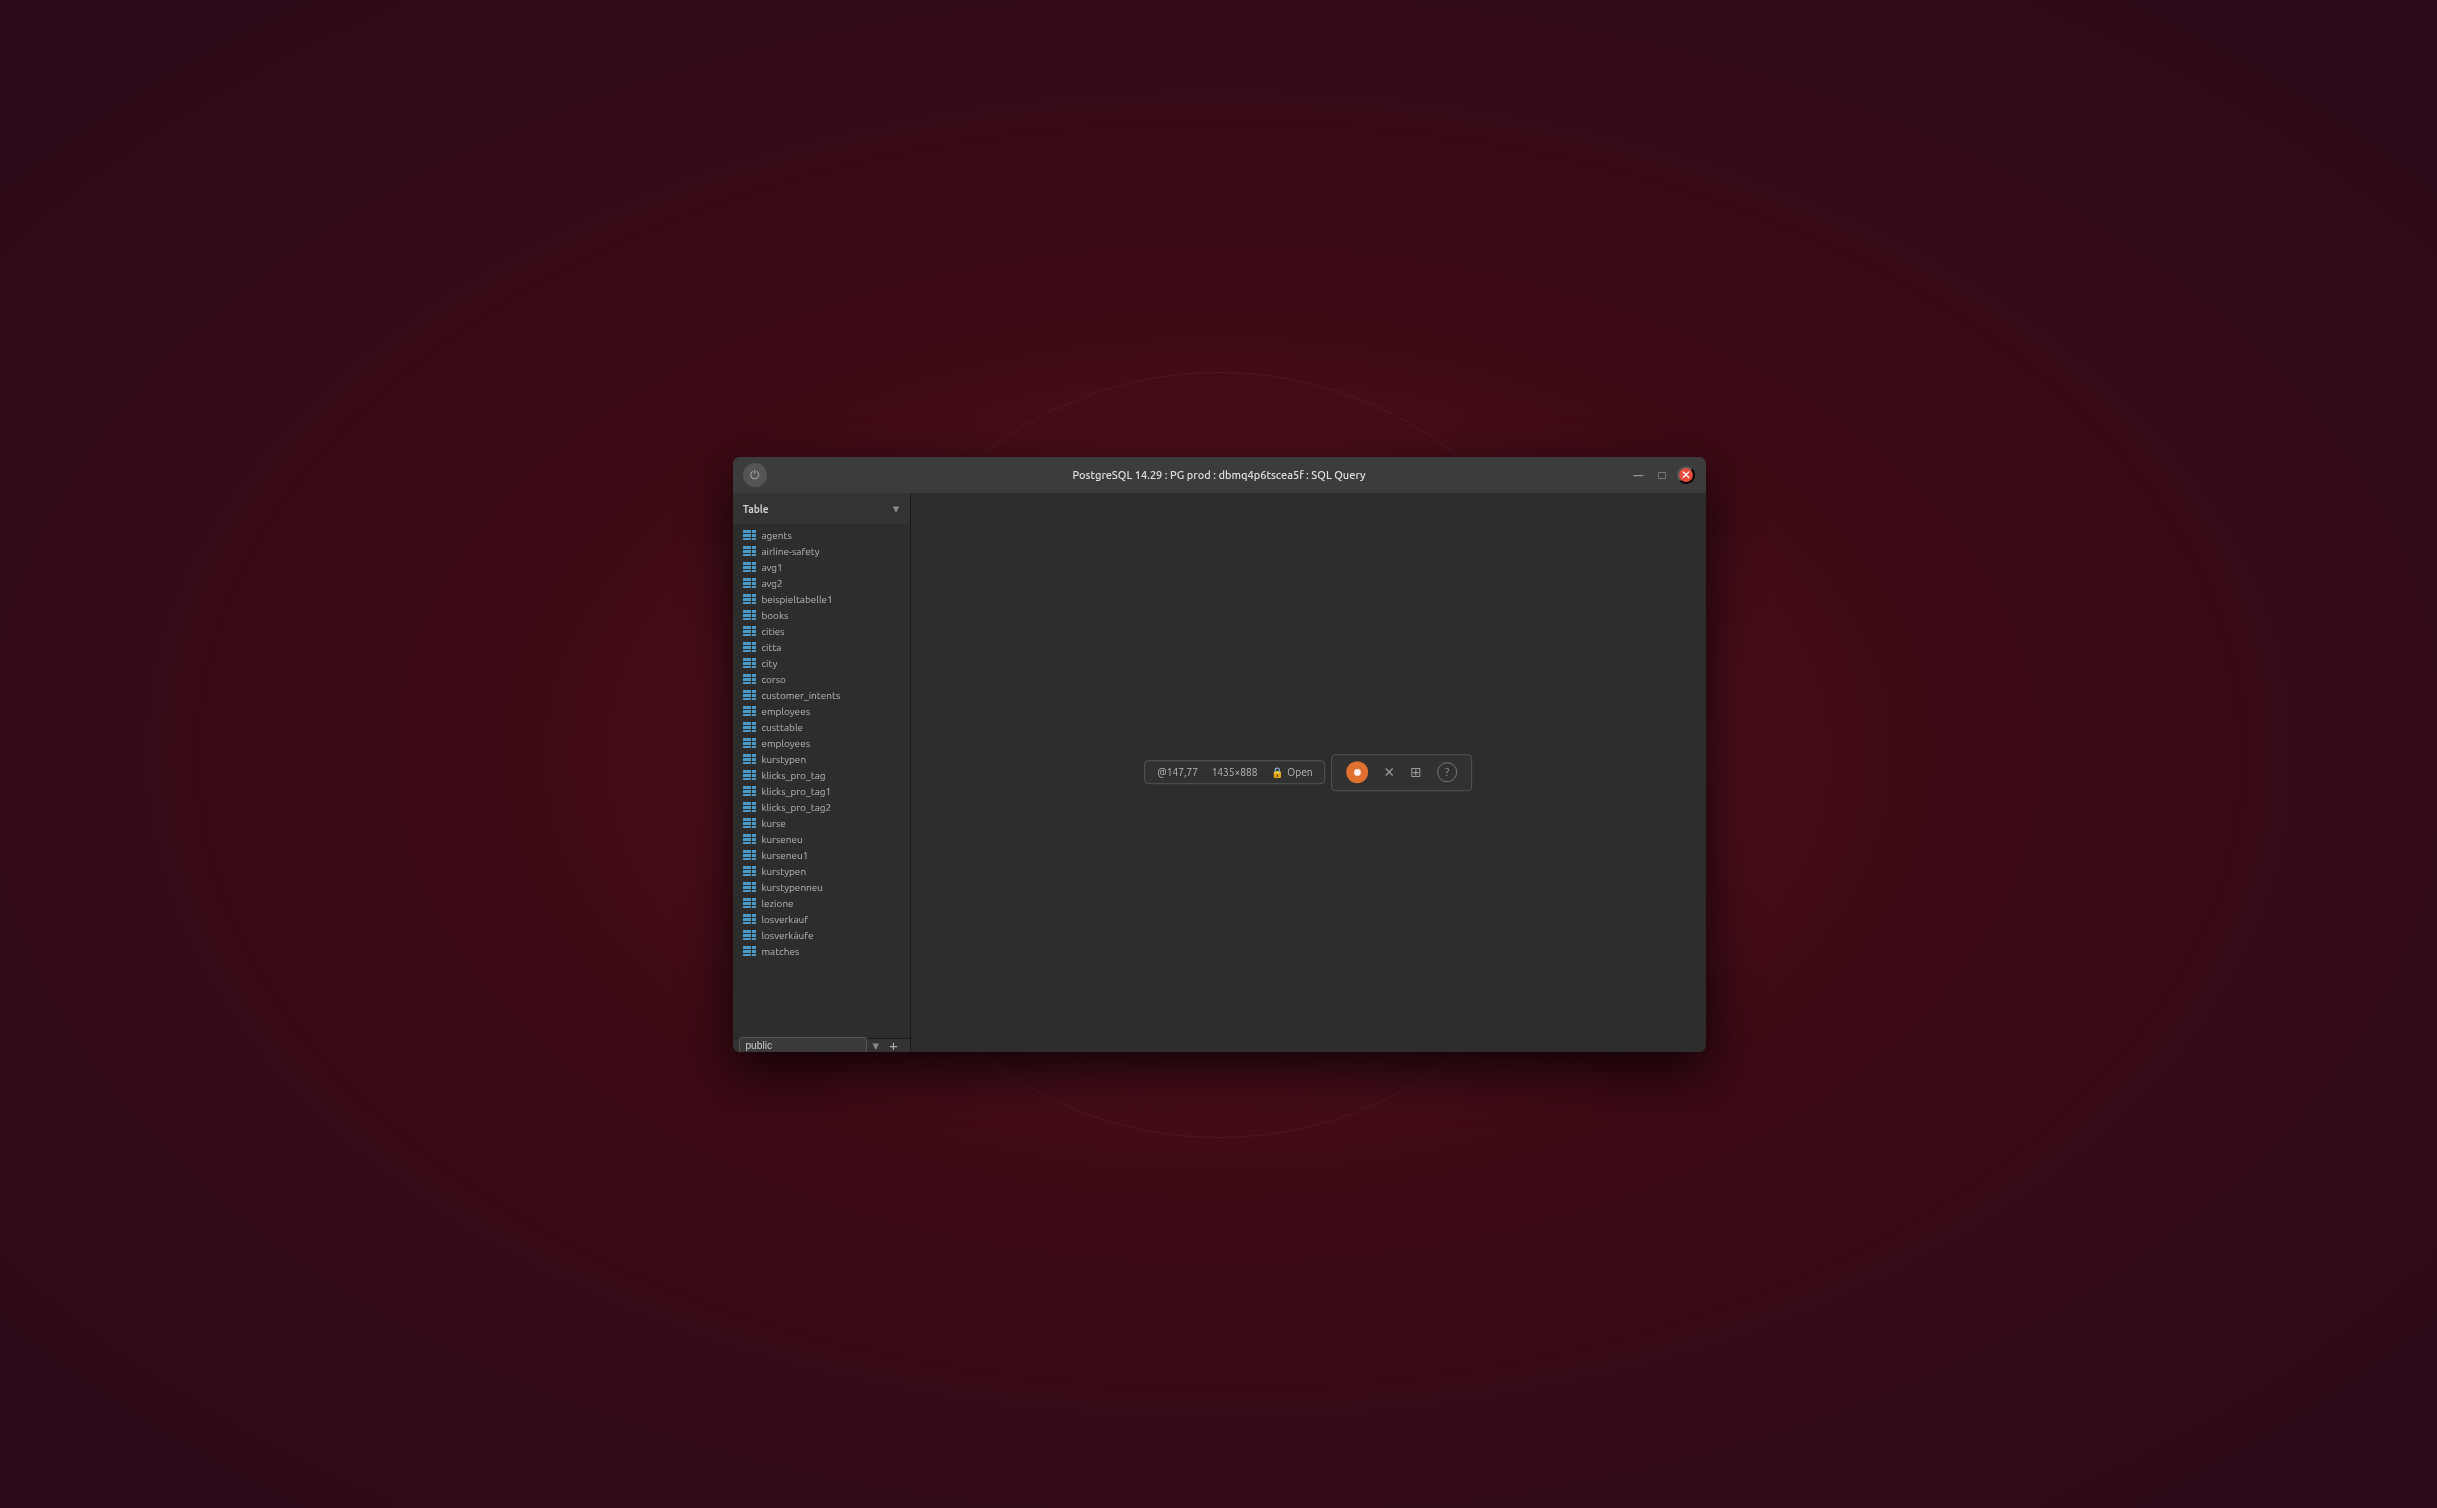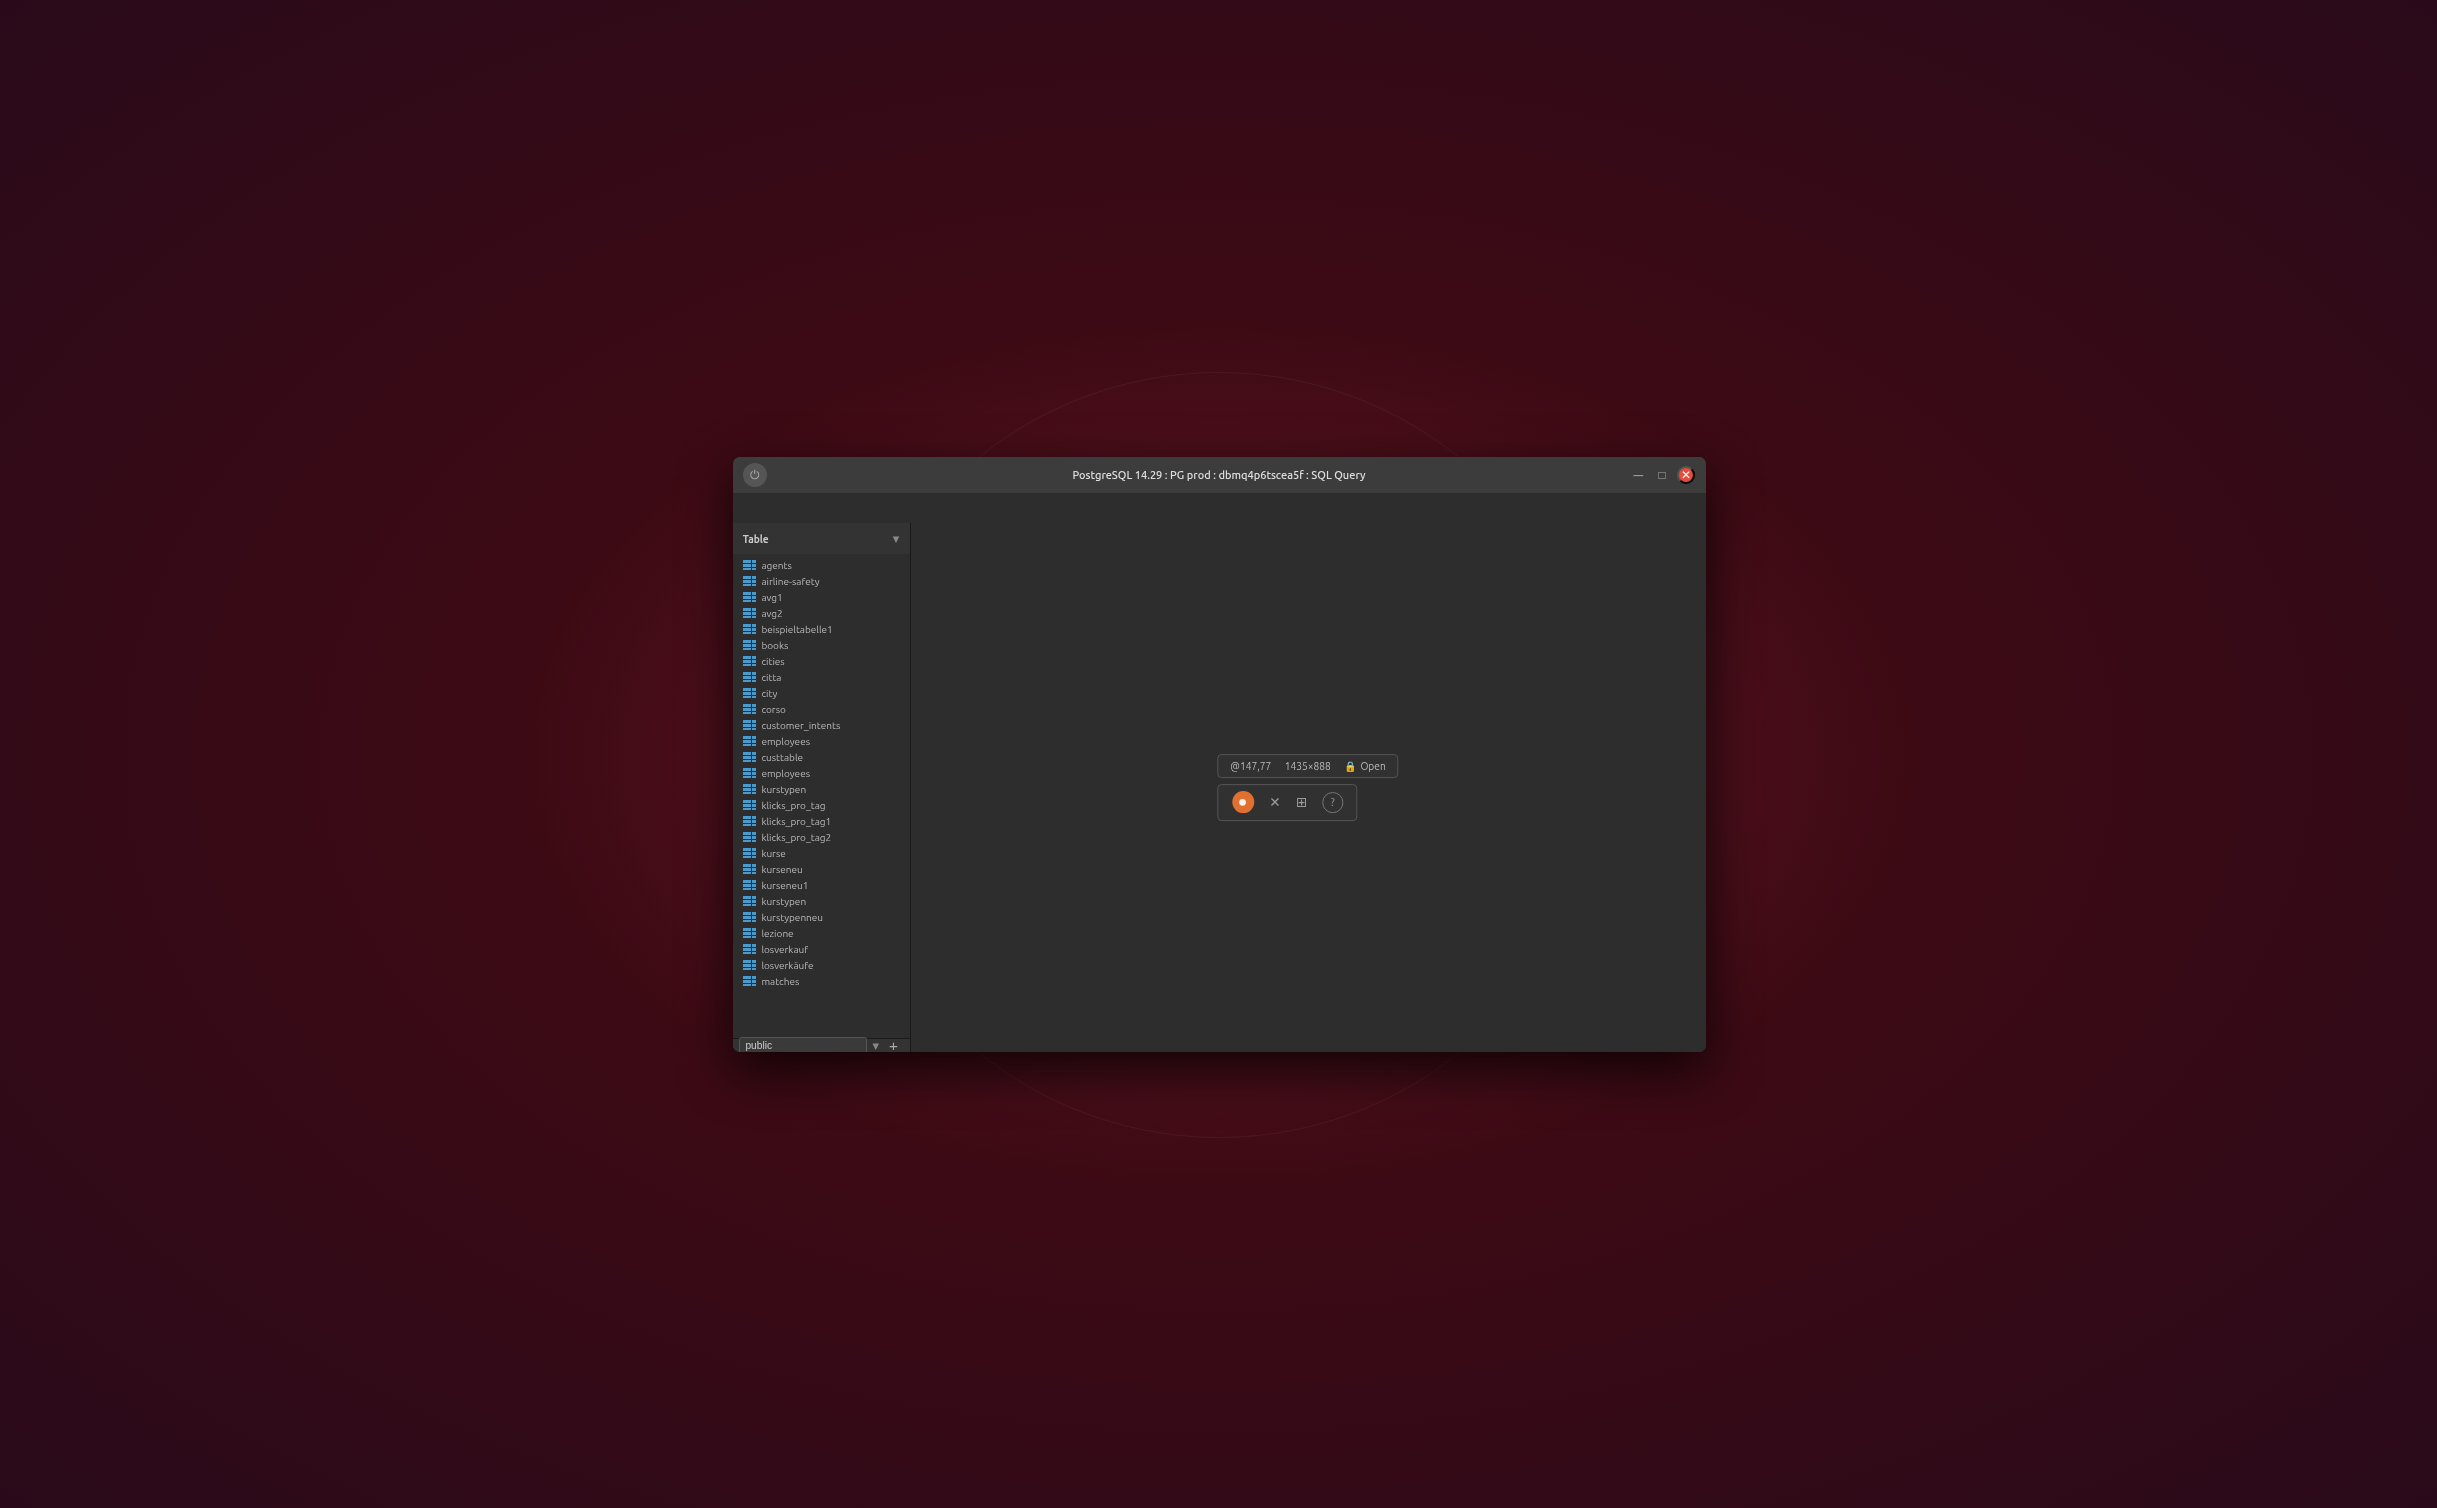--- a/index.html
+++ b/index.html
@@ -99,21 +99,20 @@
 
     .ctrl-minimize { background: transparent; border: none; color: #aaa; font-size: 13.6px; }
     .ctrl-maximize { background: transparent; border: none; color: #aaa; font-size: 12px; }
     .ctrl-close { background: #e74c3c; color: white; font-size: 12px; }
 
     
     .content {
       display: flex;
       flex: 1;
       overflow: hidden;
-      margin-top: 30px;
     }
 
     
     .sidebar {
       width: 178px;
       background: #2d2d2d;
       display: flex;
       flex-direction: column;
       border-right: 0.8px solid #1a1a1a;
       overflow: hidden;
@@ -237,22 +236,22 @@
       justify-content: center;
     }
 
     
     .tooltip-popup {
       position: absolute;
       left: 50%;
       top: 50%;
       transform: translate(-50%, -50%);
       display: flex;
-      flex-direction: column;
-      align-items: flex-start;
+      flex-direction: row;
+      align-items: center;
       gap: 6px;
     }
 
     .tooltip-info {
       background: rgba(50,50,50,0.95);
       border: 0.8px solid #555;
       border-radius: 4.2px;
       padding: 5.1px 12px;
       display: flex;
       align-items: center;

